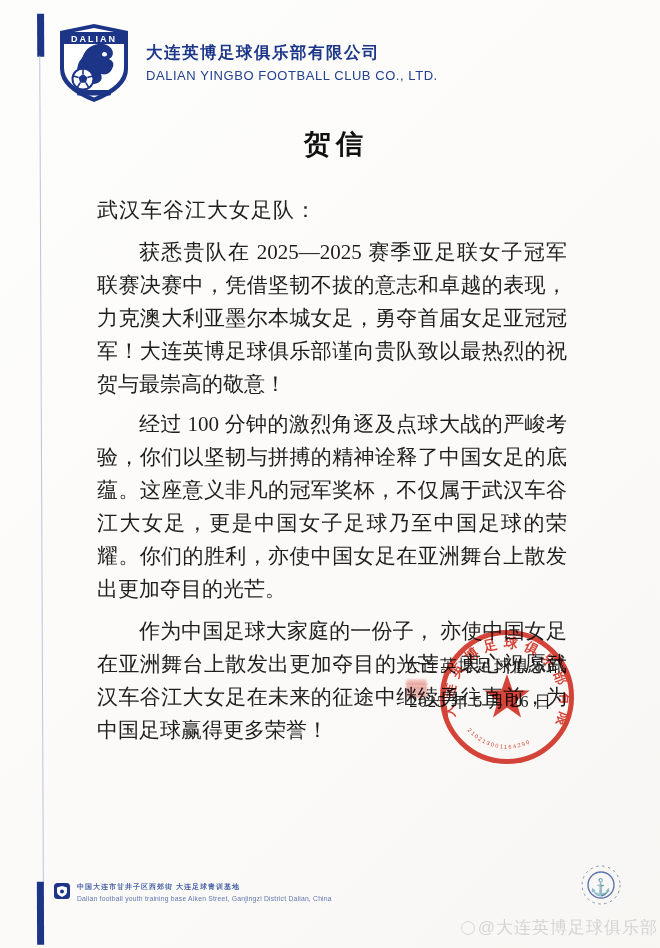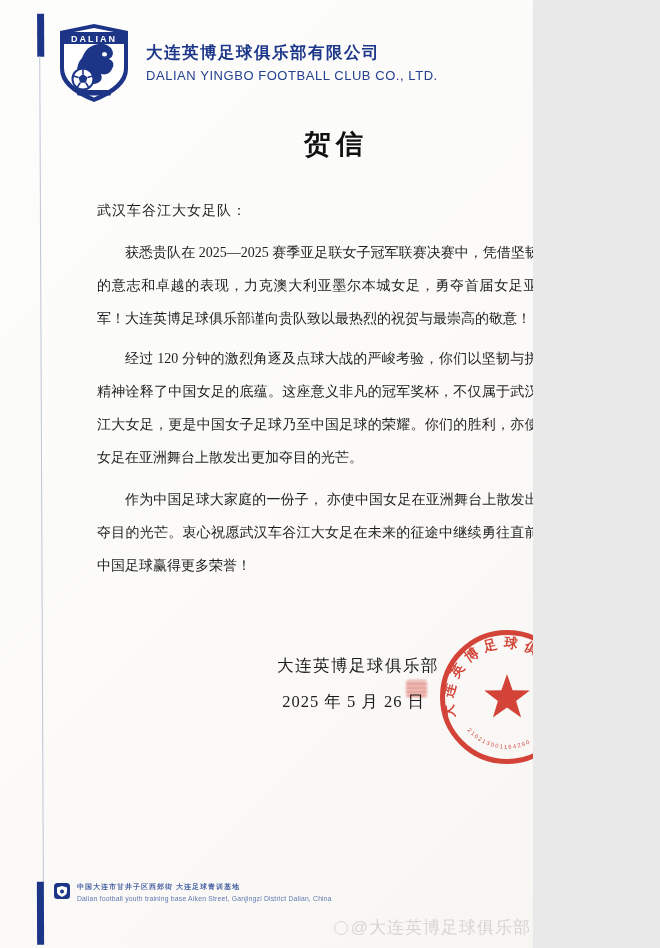--- a/index.html
+++ b/index.html
@@ -2,41 +2,41 @@
 <html><head>
 <meta charset="utf-8">
 <style>
   html,body{margin:0;padding:0;}
   body{
     width:660px;height:948px;
     background:#e9e9e9;
     font-family:"Liberation Serif","DejaVu Serif",serif;
   }
   .page{
-    position:relative;width:533px;height:948px;overflow:hidden;
+    position:relative;width:660px;height:948px;overflow:hidden;
     background:linear-gradient(135deg,#fdfdfc 0%,#fbfaf8 60%,#f7f6f3 100%);
   }
   
   .left-rule{position:absolute;left:0;top:0;width:60px;height:948px;transform:rotate(-0.25deg);transform-origin:top left;}
   .rule-bar-top{position:absolute;left:37px;top:14px;width:6.5px;height:43px;background:#1d3587;}
   .rule-line{position:absolute;left:39px;top:56px;width:1.3px;height:827px;background:#b4bbd1;opacity:.85;}
   .rule-bar-bottom{position:absolute;left:33px;top:882px;width:6.5px;height:63px;background:#1d3587;}
 
   
   .logo{position:absolute;left:57px;top:23px;}
   .club-names{position:absolute;left:146px;top:42px;color:#1c3789;}
   .club-zh{font-family:"Liberation Sans","DejaVu Sans",sans-serif;font-weight:bold;font-size:16.5px;letter-spacing:1.5px;}
   .club-en{font-family:"Liberation Sans","DejaVu Sans",sans-serif;font-size:13px;letter-spacing:.55px;margin-top:4px;color:#24418f;}
 
   
   .title{position:absolute;left:0;top:126px;width:672px;text-align:center;
     font-family:"Liberation Sans","DejaVu Sans",sans-serif;font-weight:900;
     font-size:27px;letter-spacing:5px;color:#101010;}
   .body-text{position:absolute;left:97px;top:194px;width:470px;
-    font-size:14px;line-height:33px;color:#1e1e1e;text-align:justify;}
+    font-size:21px;line-height:33px;color:#1e1e1e;text-align:justify;}
   .addressee{letter-spacing:1px;}
   .body-text p{margin:0;text-indent:2em;}
   .body-text p.p1{margin-top:9px;}
   .body-text p.p2{margin-top:7px;}
   .body-text p.p3{margin-top:9px;}
 
   
   .sig-block{position:absolute;right:94px;top:655px;text-align:right;color:#1c1c1c;}
   .sig-name{font-size:16.5px;letter-spacing:1.5px;}
   .sig-date{font-size:16.5px;margin-top:14px;padding-right:14px;letter-spacing:1px;}
@@ -93,21 +93,21 @@
   <div class="club-names">
     <div class="club-zh">大连英博足球俱乐部有限公司</div>
     <div class="club-en">DALIAN YINGBO FOOTBALL CLUB CO., LTD.</div>
   </div>
 
   <div class="title">贺信</div>
 
   <div class="body-text">
     <div class="addressee">武汉车谷江大女足队：</div>
     <p class="p1">获悉贵队在 2025—2025 赛季亚足联女子冠军联赛决赛中，凭借坚韧不拔的意志和卓越的表现，力克澳大利亚墨尔本城女足，勇夺首届女足亚冠冠军！大连英博足球俱乐部谨向贵队致以最热烈的祝贺与最崇高的敬意！</p>
-    <p class="p2">经过 120 分钟的激烈角逐及点球大战的严峻考验，你们以坚韧与拼搏的精神诠释了中国女足的底蕴。这座意义非凡的冠军奖杯，不仅属于武汉车谷江大女足，更是中国女子足球乃至中国足球的荣耀。你们的胜利，亦使中国女足在亚洲舞台上散发出更加夺目的光芒。</p>
+    <p class="p2">经过 100 分钟的激烈角逐及点球大战的严峻考验，你们以坚韧与拼搏的精神诠释了中国女足的底蕴。这座意义非凡的冠军奖杯，不仅属于武汉车谷江大女足，更是中国女子足球乃至中国足球的荣耀。你们的胜利，亦使中国女足在亚洲舞台上散发出更加夺目的光芒。</p>
     <p class="p3">作为中国足球大家庭的一份子， 亦使中国女足在亚洲舞台上散发出更加夺目的光芒。衷心祝愿武汉车谷江大女足在未来的征途中继续勇往直前，为中国足球赢得更多荣誉！</p>
   </div>
 
   <div class="sig-block">
     <div class="sig-name">大连英博足球俱乐部</div>
     <div class="sig-date">2025 年 5 月 26 日</div>
   </div>
 
   <svg class="seal" viewBox="0 0 140 140">
     <circle cx="70" cy="70" r="64.5" fill="none" stroke="#d6372b" stroke-width="5"></circle>

